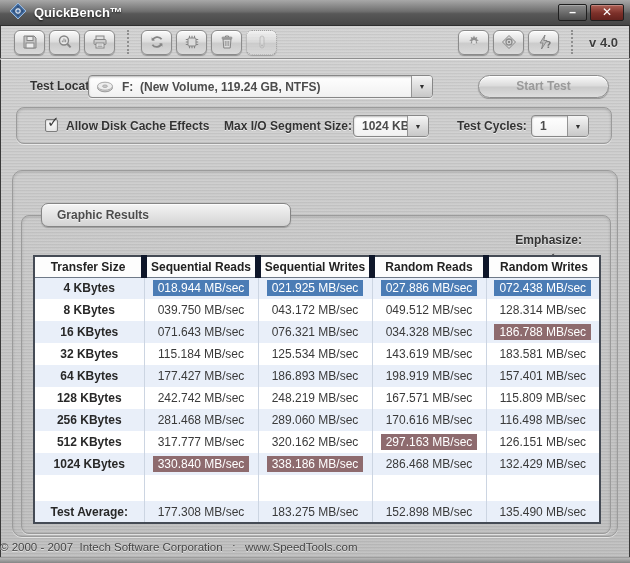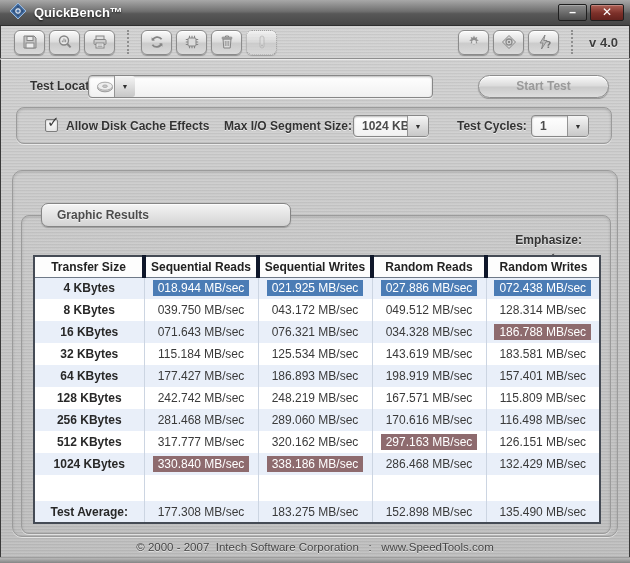--- a/index.html
+++ b/index.html
@@ -129,34 +129,34 @@
   
   table.results {
     position:absolute; top:39px; left:11px; width:566px;
     border-collapse:collapse; table-layout:fixed; background:#fff;
     border:2px solid var(--table-border,#454b55); font-size:12px;
   }
   .results col.c0 { width:110px; }
   .results col.cv { width:114px; }
   .results th {
     height:21px; background:#fdfdfd; font-weight:bold; color:#222;
-    border-bottom:1px solid #6e7988; border-right:4px solid #0f172a;
+    border-bottom:1px solid #6e7988; border-right:6px solid #0f172a;
   }
   .results td { height:22px; text-align:center; color:#3a3a3a; border-right:1px solid #ccd5e2; }
   .results th:last-child, .results td:last-child { border-right:none; }
   .results tr.alt { background:var(--row-alt,#e9eff9); }
   .results td.size-cell { font-weight:bold; color:#282828; }
   .results tr.blank-row td { height:26px; background:#fff; }
   .results tr.avg-row { background:var(--row-alt,#e9eff9); }
   .mark { color:#fff; padding:1px 5px; }
   .mark-low { background:var(--low-mark,#4b7cb5); }
   .mark-high { background:var(--high-mark,#8e6b6e); }
 
   
-  .footer { position:absolute; top:541px; left:0; right:0; text-align:center;
+  .footer { position:absolute; top:541px; left:0; right:0; text-align:left;
     font-size:11.5px; color:#454545; text-shadow:0 1px 0 rgba(255,255,255,.6); white-space:pre; }
   .bottom-bevel { position:absolute; bottom:0; left:0; right:0; height:6px;
     background:linear-gradient(180deg,#b8b8b8,#858585); border-top:1px solid #9d9d9d; }
 </style>
 </head>
 <body>
 
 <div class="window">
 
   <div class="titlebar">
@@ -274,20 +274,21 @@
   <div class="row-location">
     <span class="lbl loc-label">Test Location:</span>
     <div class="combo loc-combo">
       <span class="disk">
           <svg width="18" height="12" viewBox="0 0 18 12">
             <ellipse cx="9" cy="6.5" rx="7.5" ry="4.3" fill="#d5d5d5" stroke="#999"></ellipse>
             <ellipse cx="9" cy="5.2" rx="7.5" ry="4" fill="#ededed" stroke="#aaa"></ellipse>
             <ellipse cx="9" cy="5.2" rx="2.4" ry="1.2" fill="#cccccc" stroke="#aaa"></ellipse>
           </svg>
         </span>
+      <span class="val">F:  (New Volume, 119.24 GB, NTFS)</span>
       <span class="arrow">▼</span>
     </div>
     <button class="start-btn">Start Test</button>
   </div>
 
   <div class="options-panel">
     <span class="checkbox opt-cb">
         <span class="check">✓</span>
       </span>
     <span class="lbl seg-label">Max I/O Segment Size:</span>

